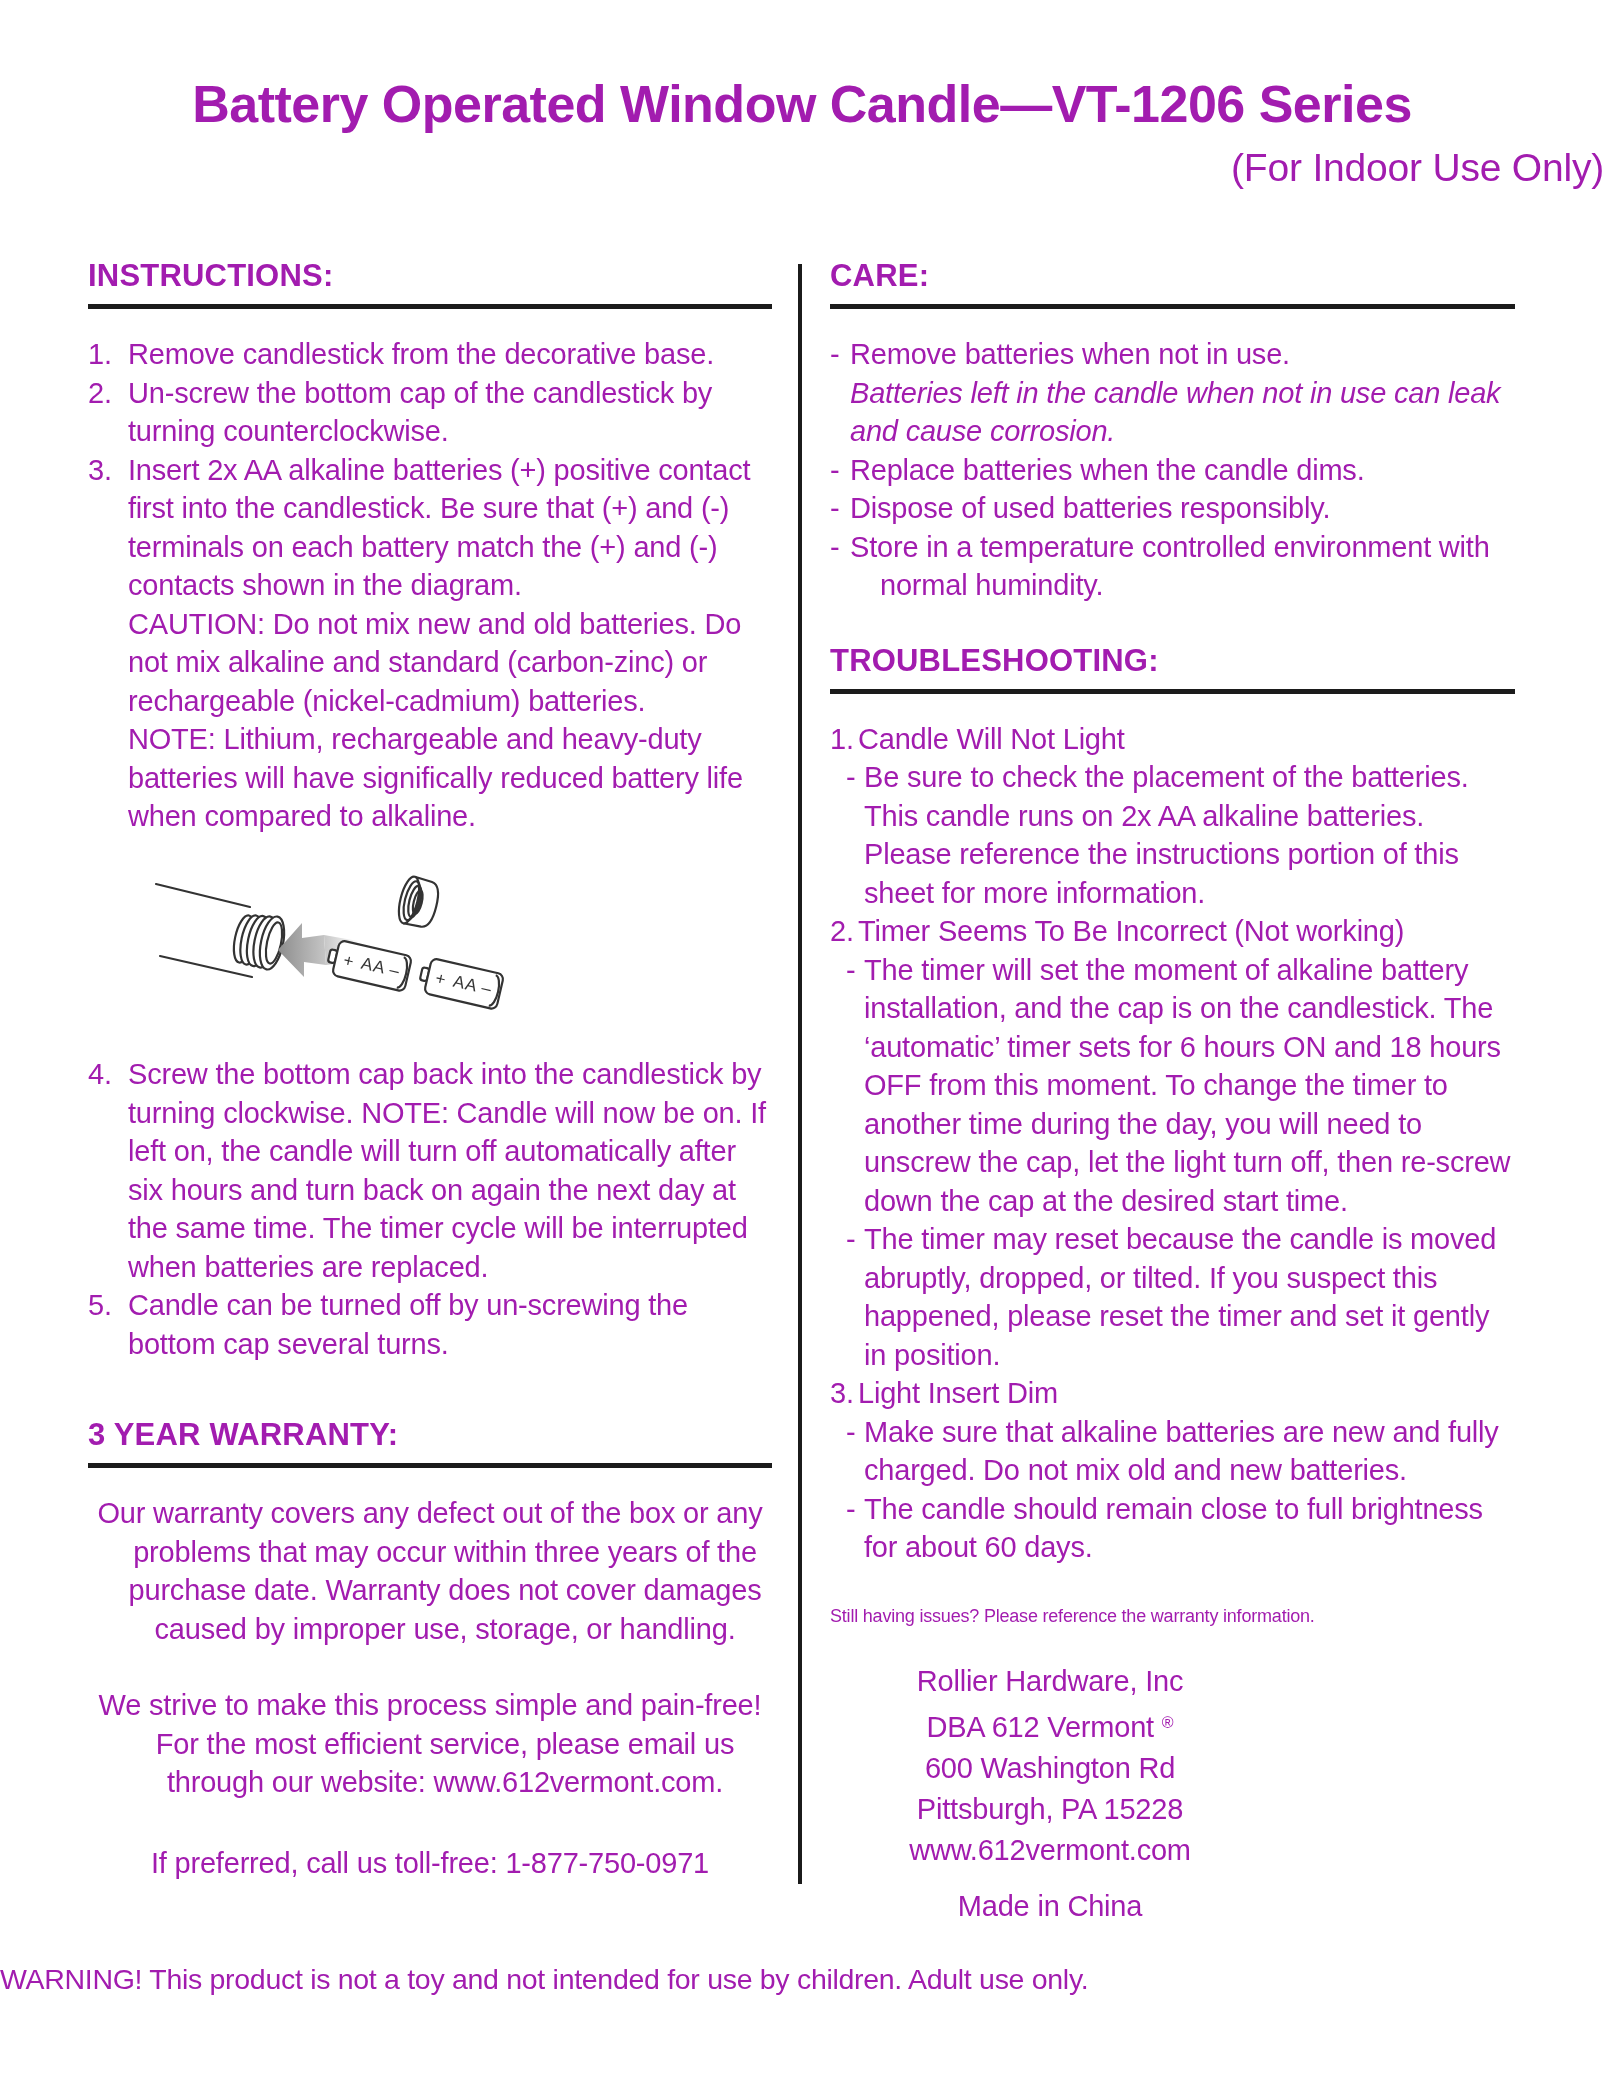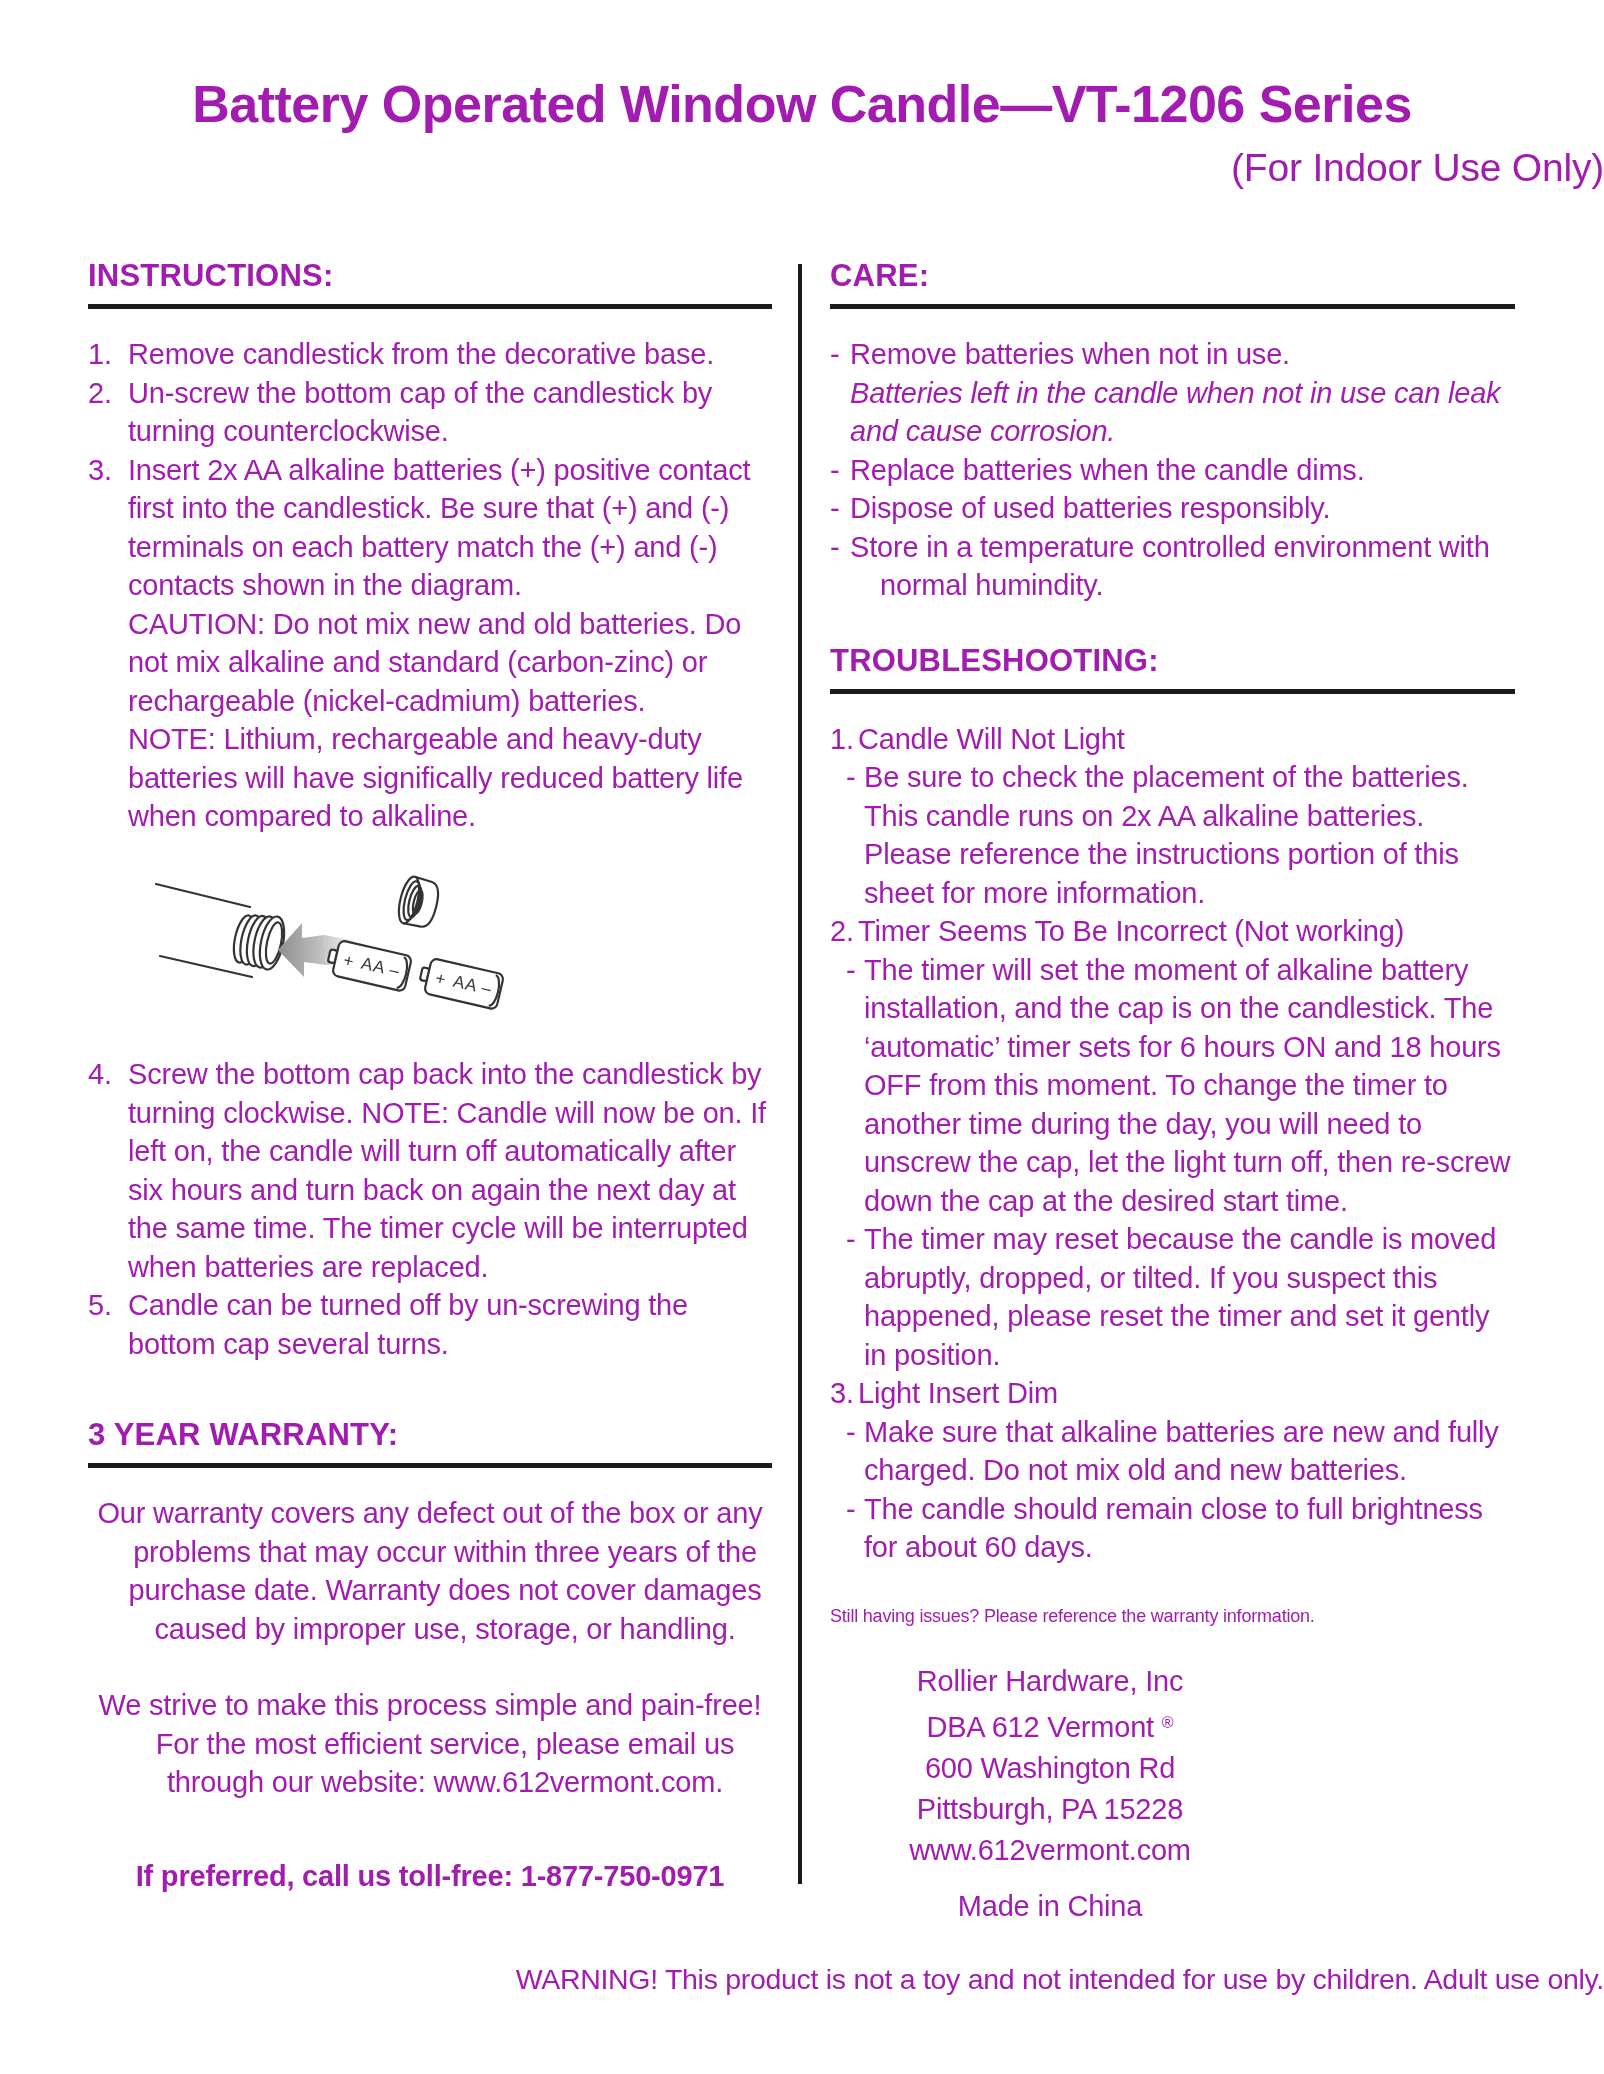--- a/index.html
+++ b/index.html
@@ -56,21 +56,21 @@
   }
   .oli{display:flex;}
   .oli .num{width:40px;flex:none;}
   .oli .obody{flex:1;}
   .obody p{margin:0;}
   b{font-weight:normal;}
   .diagram-wrap{margin:26px 0 24px 30px;}
   .warranty{margin-top:54px;}
   .hang{padding-left:30px;text-indent:-30px;margin:0;text-align:center;}
   .para-gap{margin-top:38px;}
-  .phone-line{margin-top:55px;font-weight:bold;}
+  .phone-line{margin-top:42px;}
   .bull{display:flex;}
   .bull .dash{width:20px;flex:none;}
   .bull .btext{flex:1;}
   .inote{font-style:italic;}
   .indent2{padding-left:30px;}
   .trouble{margin-top:38px;}
   .tsi-title{display:flex;}
   .tsi-title .num{width:28px;flex:none;}
   .tsi-title .ttl{font-weight:normal;flex:1;}
   .tsb{display:flex;padding-left:16px;}
@@ -86,21 +86,21 @@
     width:440px;
     text-align:center;
     line-height:41px;
   }
   .address .made{margin-top:15px;}
   sup.reg{font-size:16px;vertical-align:9px;letter-spacing:0;}
   .warning{
     position:absolute;
     left:0;top:1960px;
     width:1604px;
-    text-align:right;
+    text-align:left;
     font-size:28.5px;
     letter-spacing:-0.3px;
   }
   svg text{font-family:"Liberation Sans","DejaVu Sans",sans-serif;}
 </style>
 </head>
 <body>
 
 <div class="page">
 

